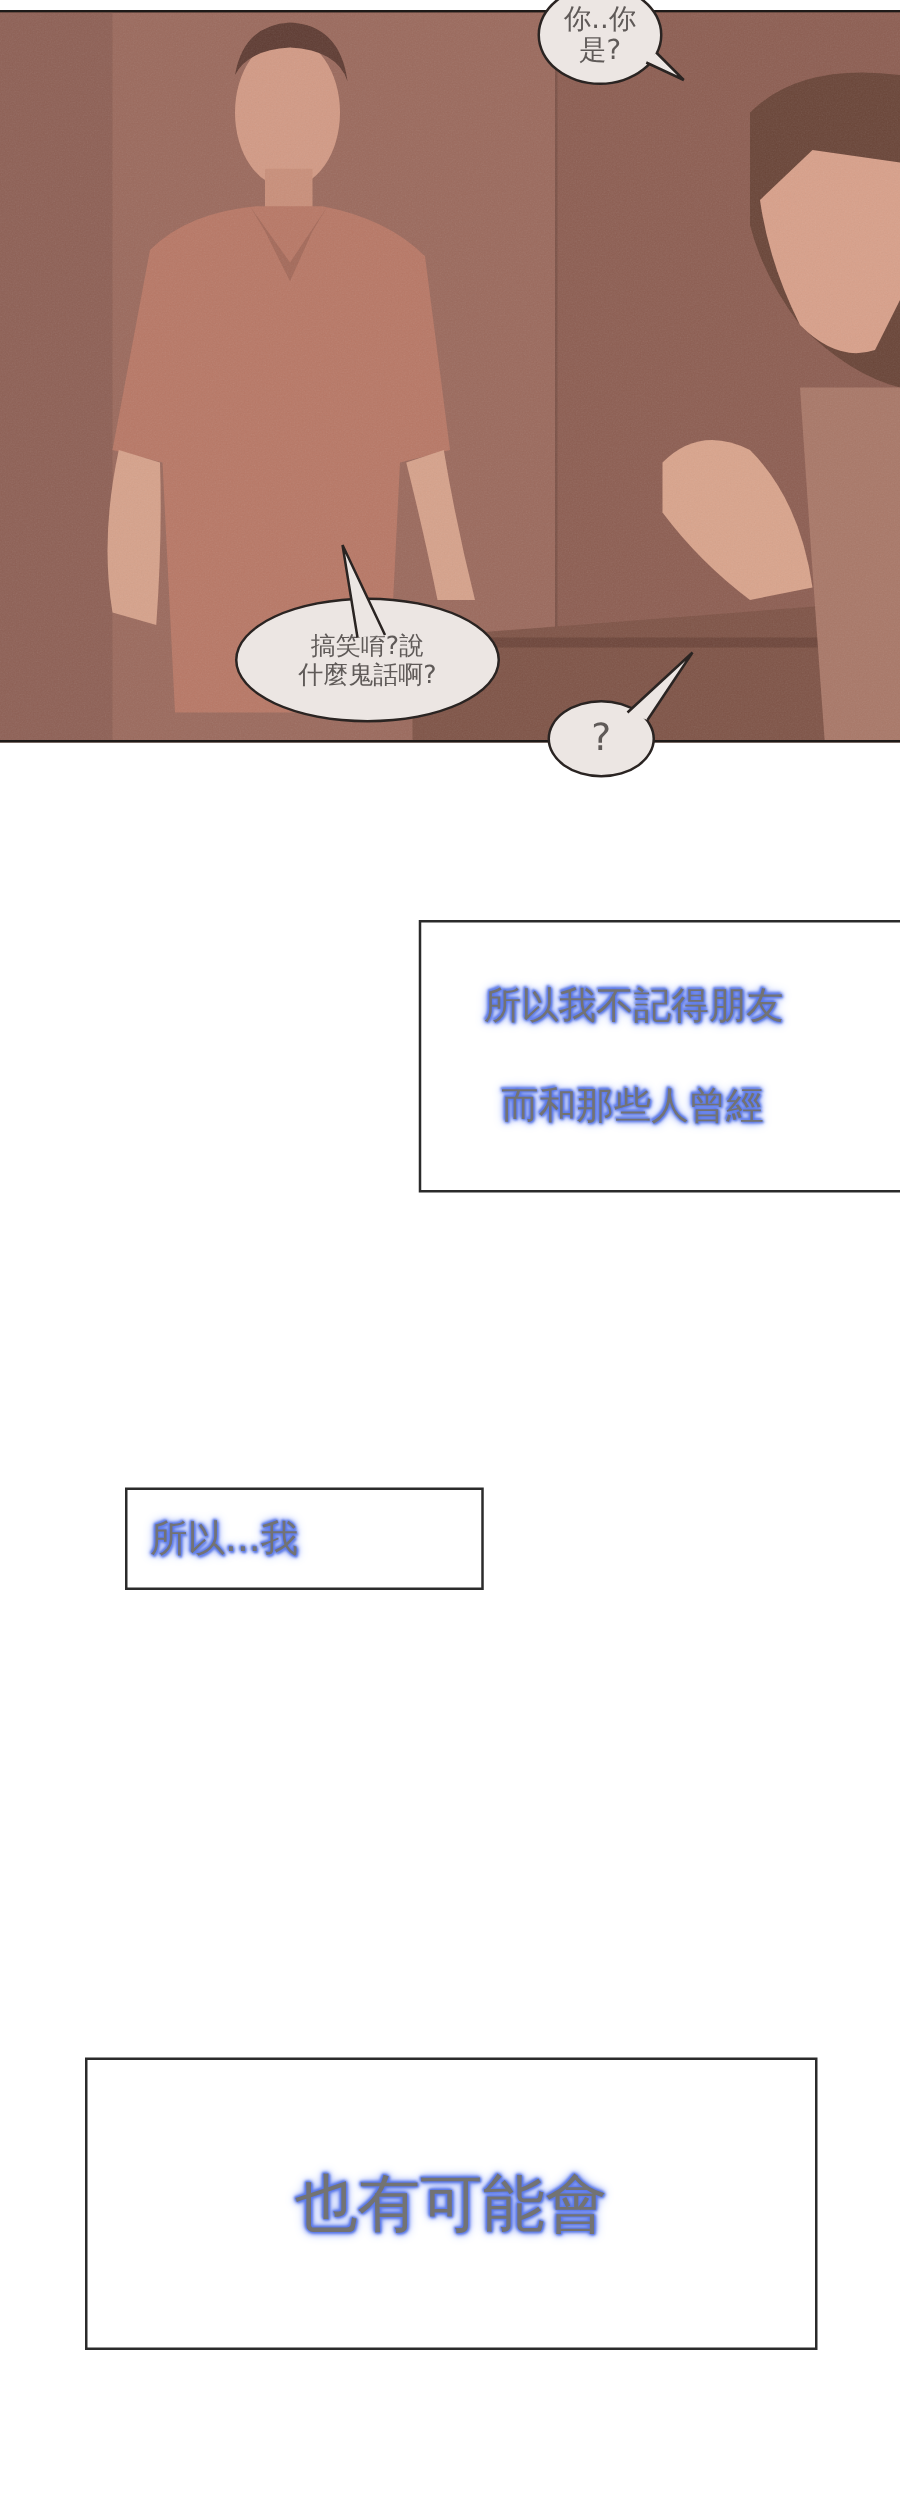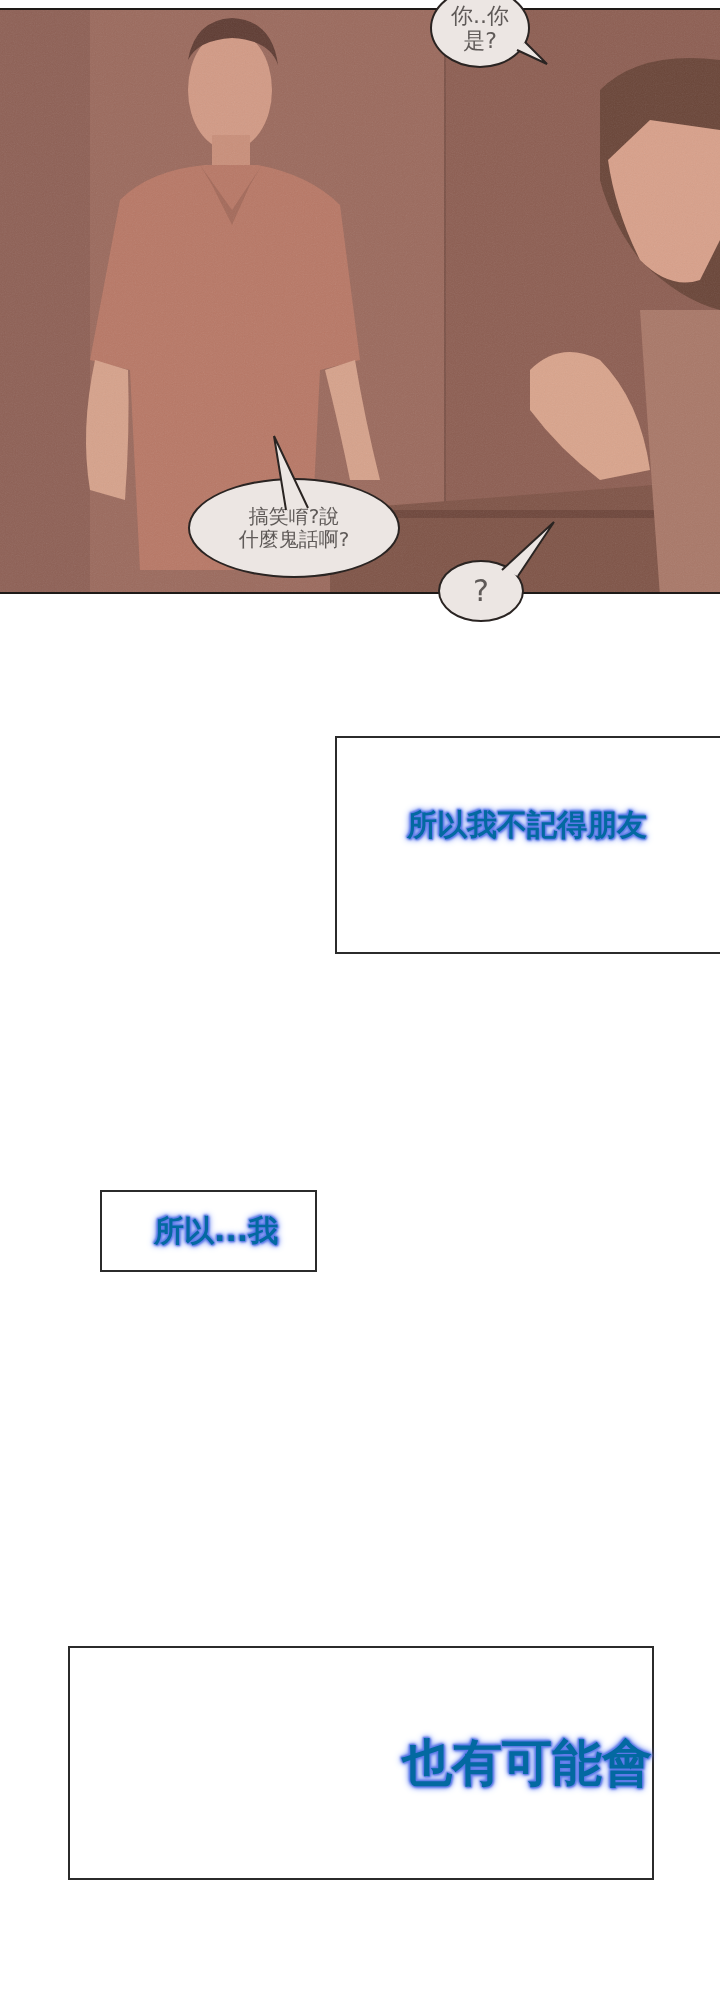--- a/index.html
+++ b/index.html
@@ -7,24 +7,24 @@
          font-family:"DejaVu Sans", sans-serif; }
   .panel { position:absolute; left:0; top:8px; width:720px; height:586px;
            border-top:2px solid #1e1a18; border-bottom:2px solid #1e1a18; box-sizing:border-box;
            overflow:hidden; background:#9a6a5c; }
   .panel svg { position:absolute; left:0; top:0; }
   .bubble { position:absolute; background:#ece6e3; border:2px solid #2a2422; border-radius:50%;
             color:#5f5a58; text-align:center; display:flex; align-items:center; justify-content:center;
             line-height:1.15; box-sizing:border-box; }
   .bubble span { display:block; }
   .caption { position:absolute; border:2px solid #2b2b2b; background:#fff; box-sizing:border-box;
-             display:flex; flex-direction:column; align-items:flex-end; justify-content:center; }
-  .glow { color:#0369a1; font-weight:bold;
+             display:flex; flex-direction:column; align-items:center; justify-content:center; }
+  .glow { color:#737373; font-weight:normal;
           text-shadow: 0 0 2px #5b78e8, 0 0 3px #5b78e8, 0 0 4px #5b78e8, 0 0 6px #6a86f0,
-                       0 0 9px #8fa6f5, 1px 1px 2px #4f6ee0, -1px -1px 2px #4f6ee0; margin-left: 20px; }
+                       0 0 9px #8fa6f5, 1px 1px 2px #4f6ee0, -1px -1px 2px #4f6ee0; }
 </style>
 </head>
 <body>
 
 <div class="panel">
   <svg width="720" height="586" viewBox="0 0 720 586">
     <defs>
       <filter id="grain">
           <feTurbulence type="fractalNoise" baseFrequency="0.9" numOctaves="2" result="n"></feTurbulence>
         <feColorMatrix type="saturate" values="0"></feColorMatrix>
@@ -86,21 +86,22 @@
 <svg style="position:absolute; left:498px; top:518px; z-index:3;" width="60" height="60">
   <path d="M4 52 L56 4 L20 58" fill="#ece6e3" stroke="#2a2422" stroke-width="2"></path>
 </svg>
 <div class="bubble" style="left:438px; top:560px; width:86px; height:62px; font-size:30px; z-index:2;">
   <span>?</span>
 </div>
 
 <div class="caption" style="left:335px; top:736px; width:400px; height:218px; align-items:flex-start; padding-left:50px;">
   <div class="glow" style="font-size:30px; line-height:40px;">所以我不記得朋友</div>
   <div style="height:40px;"></div>
+  <div class="glow" style="font-size:30px; line-height:40px; padding-left:14px;">而和那些人曾經</div>
 </div>
 
-<div class="caption" style="left:100px; top:1190px; width:217px; height:82px; align-items:flex-start; padding-left:32px;">
+<div class="caption" style="left:100px; top:1190px; width:287px; height:82px; align-items:flex-start; padding-left:18px;">
   <div class="glow" style="font-size:30px;">所以...我</div>
 </div>
 
 <div class="caption" style="left:68px; top:1646px; width:586px; height:234px;">
   <div class="glow" style="font-size:50px; line-height:70px;">也有可能會</div>
 </div>
 
 </body></html>

